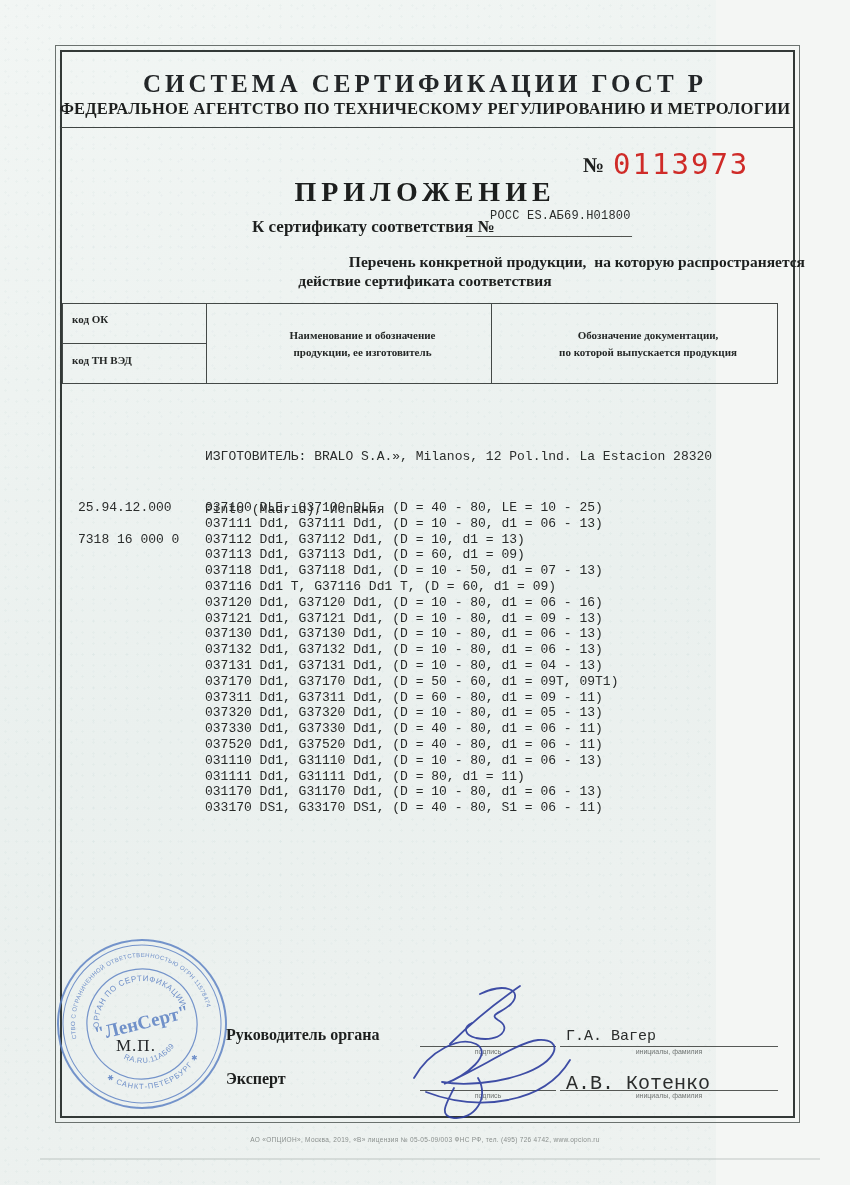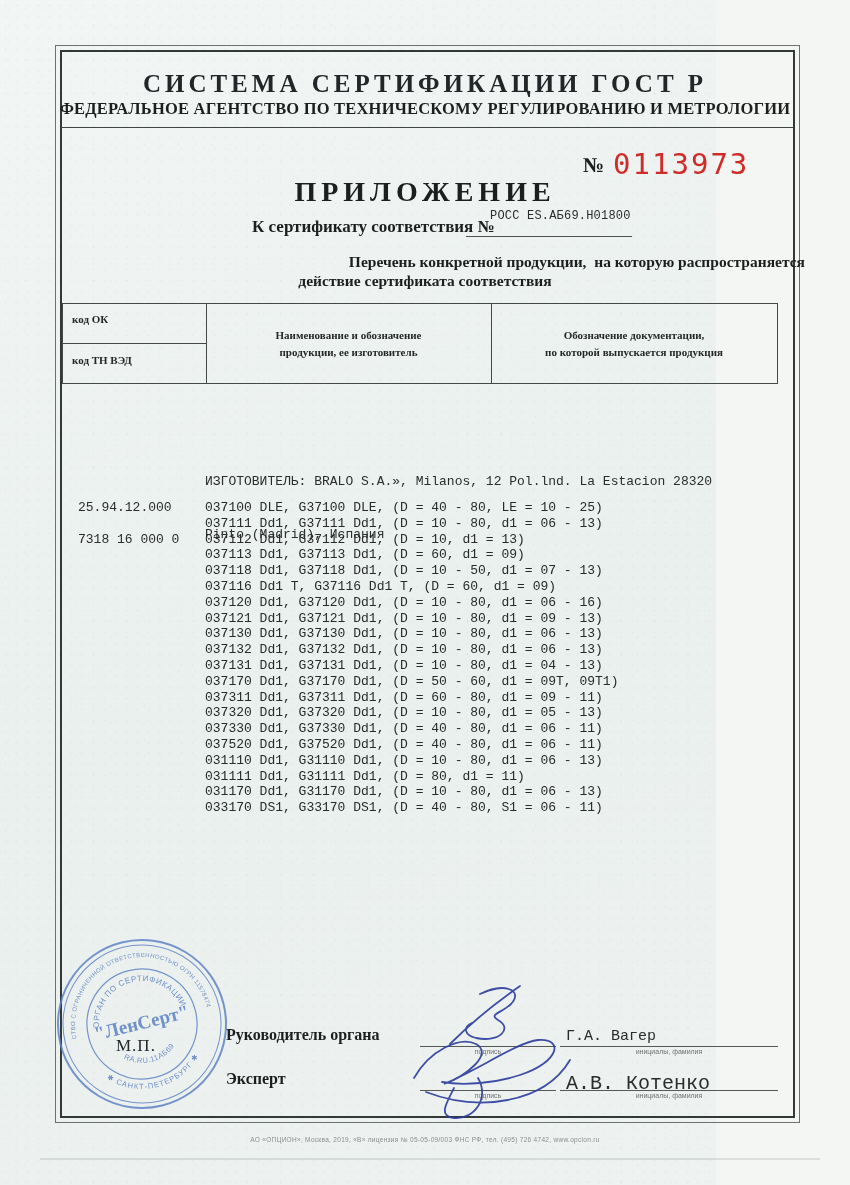--- a/index.html
+++ b/index.html
@@ -36,26 +36,26 @@
   .scope2{top:272px;font-size:15.5px;font-weight:bold;}
 
   
   .tbl{left:62px;top:303px;width:714px;height:79px;border:1.5px solid #44494узж;border:1.5px solid #444947;}
   .tbl .v1{position:absolute;left:143px;top:0;bottom:0;width:0;border-left:1.3px solid #444947;}
   .tbl .v2{position:absolute;left:428px;top:0;bottom:0;width:0;border-left:1.3px solid #444947;}
   .tbl .h1{position:absolute;left:0;top:39px;width:143px;height:0;border-top:1.2px solid #444947;}
   .cell{position:absolute;font-size:11px;font-weight:bold;color:#25282б;color:#252827;}
   .c1a{left:9px;top:9px;}
   .c1b{left:9px;top:50px;}
-  .c2,.c3{display:flex;flex-direction:column;justify-content:center;align-items:center;top:0;height:79px;line-height:17px;text-align:center;}
+  .c2,.c3{display:flex;flex-direction:column;justify-content:center;align-items:center;top:0;height:79px;line-height:17px;text-align:center;padding-left:14px;}
   .c2{left:143px;width:285px;}
   .c3{left:428px;width:286px;}
 
   .mono{font-family:"Liberation Mono",monospace;}
-  .manufacturer{left:205px;top:438px;font-size:13px;line-height:17.5px;color:#2b2d2c;white-space:pre;}
+  .manufacturer{left:205px;top:413px;font-size:13px;line-height:17.5px;color:#2b2d2c;white-space:pre;}
   .code-ok{left:78px;top:500px;font-size:13px;color:#2b2d2c;white-space:pre;}
   .code-tnved{left:78px;top:532px;font-size:13px;color:#2b2d2c;white-space:pre;}
   .products{left:205px;top:500px;font-size:13px;color:#282a29;}
   .products .prow{height:15.8px;line-height:15.8px;white-space:pre;}
 
   
   .stamp-wrap{left:54px;top:936px;width:176px;height:176px;transform:rotate(-14deg);}
   .mp{left:116px;top:1036px;font-size:17px;color:#26292b;letter-spacing:1px;z-index:5;}
 
   .role1{left:226px;top:1026px;font-size:16px;font-weight:bold;}

